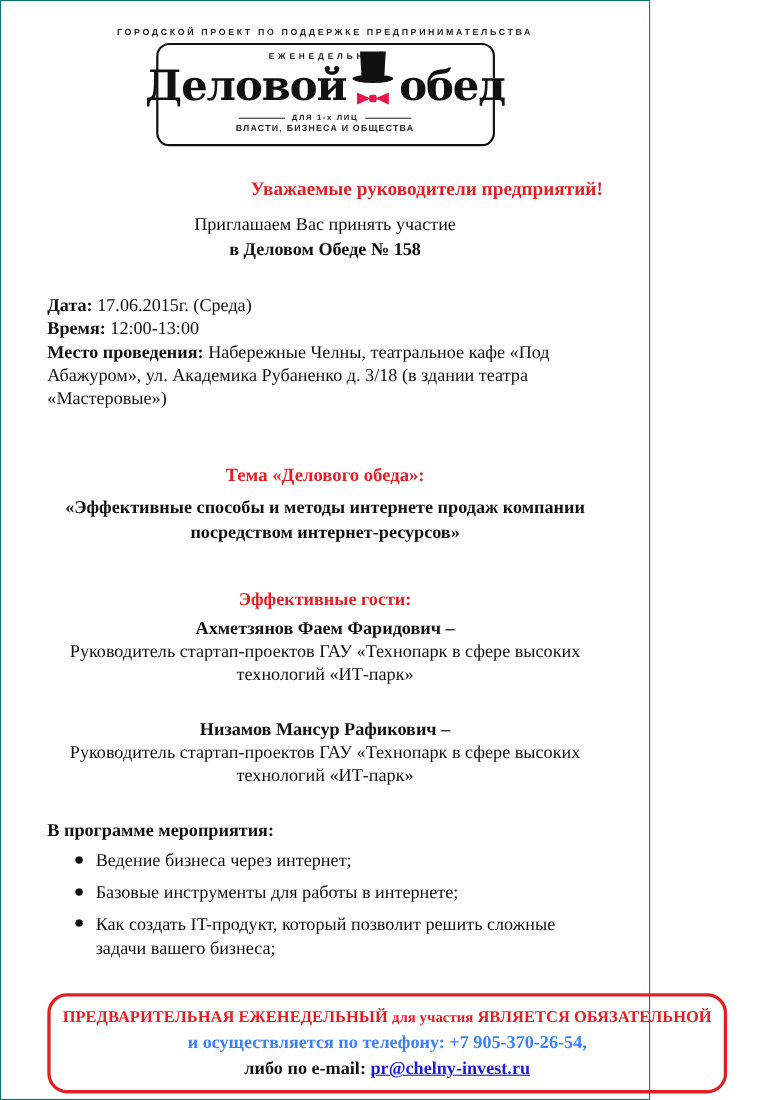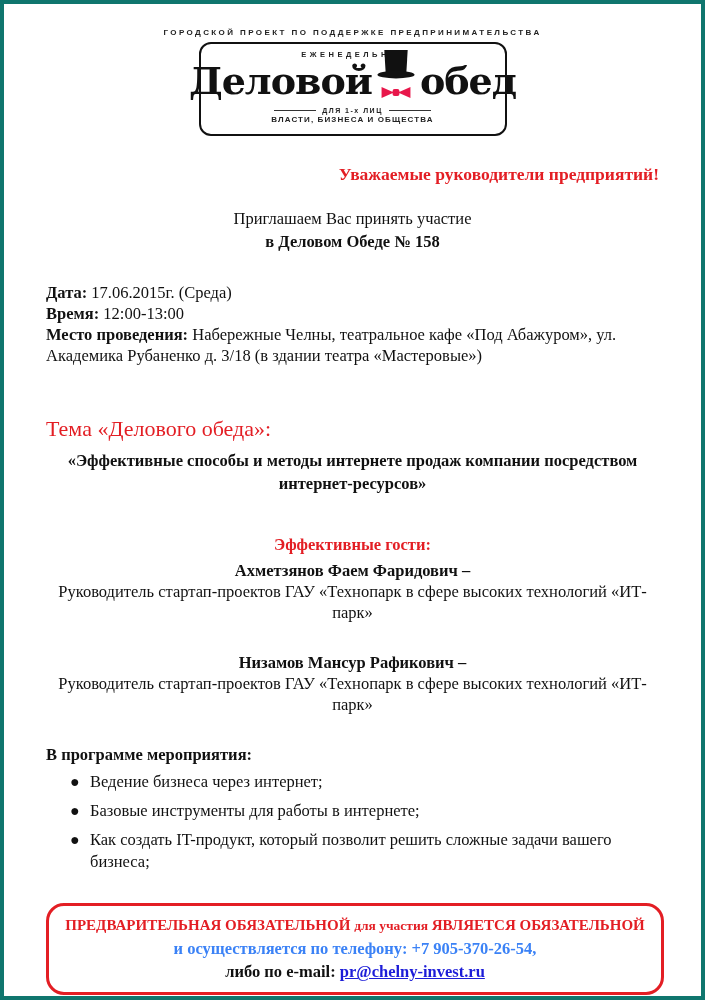--- a/index.html
+++ b/index.html
@@ -4,22 +4,22 @@
 <style>
   html,body{margin:0;padding:0;background:#ffffff;}
   body{
     width:705px;height:1000px;overflow:hidden;
     font-family:"Liberation Serif", serif;
     color:#111;
     position:relative;
   }
   .page{
     box-sizing:border-box;
-    width:705px;height:1000px;
-    border:4px solid #0f766e;
+    width:591px;height:1000px;
+    border:1px solid #0f766e;
     padding:24px 42px 0 42px;
   }
   
   .proj-label{
     text-align:center;
     font-family:"Liberation Sans", sans-serif;
     font-size:8px;font-weight:bold;letter-spacing:2.4px;
     color:#222;
   }
   .logo-box{
@@ -59,29 +59,29 @@
     font-family:"Liberation Sans", sans-serif;
     font-size:8px;font-weight:bold;letter-spacing:1.1px;color:#222;
     line-height:1.55;
   }
   .logo-tagline.first{margin-top:4px;}
   
   .salutation{
     margin-top:28px;text-align:right;
     font-size:17.5px;font-weight:bold;color:#e31e24;
   }
-  .invite-line{margin-top:24px;text-align:center;font-size:16.5px;}
+  .invite-line{margin-top:12px;text-align:center;font-size:16.5px;}
   .event-line{margin-top:3px;text-align:center;font-size:16.5px;font-weight:bold;}
   
   .details{margin-top:30px;font-size:16.5px;line-height:21px;}
   .details b{font-weight:bold;}
   
   .theme-heading{
-    margin-top:50px;text-align:left;
-    font-size:22px;font-weight:normal;color:#e31e24;
+    margin-top:50px;text-align:center;
+    font-size:17px;font-weight:bold;color:#e31e24;
   }
   .theme-title{
     margin:7px auto 0 auto;text-align:center;
     font-size:16.5px;font-weight:bold;line-height:23px;
     max-width:600px;
   }
   
   .guests-heading{
     margin-top:40px;text-align:center;
     font-size:16.5px;font-weight:bold;color:#e31e24;
@@ -180,21 +180,21 @@
 
   <div class="program-heading">В программе мероприятия:</div>
   <ul class="program-list">
     <li><span class="bullet">●</span><span>Ведение бизнеса через интернет;</span></li>
     <li><span class="bullet">●</span><span>Базовые инструменты для работы в интернете;</span></li>
     <li><span class="bullet">●</span><span>Как создать IT-продукт, который позволит решить сложные задачи вашего бизнеса;</span></li>
   </ul>
 
   <div class="reg-box">
     <div class="reg-line1">
-      <span>ПРЕДВАРИТЕЛЬНАЯ ОБЯЗАТЕЛЬНОЙ</span>
+      <span>ПРЕДВАРИТЕЛЬНАЯ ЕЖЕНЕДЕЛЬНЫЙ</span>
       <span class="small">для участия</span>
       <span>ЯВЛЯЕТСЯ ОБЯЗАТЕЛЬНОЙ</span>
     </div>
     <div class="reg-line2">и осуществляется по телефону: +7 905-370-26-54,</div>
     <div class="reg-line3">
       <span>либо по e-mail:</span>
       <a href="#" class="email-link">pr@chelny-invest.ru</a>
     </div>
   </div>
 

